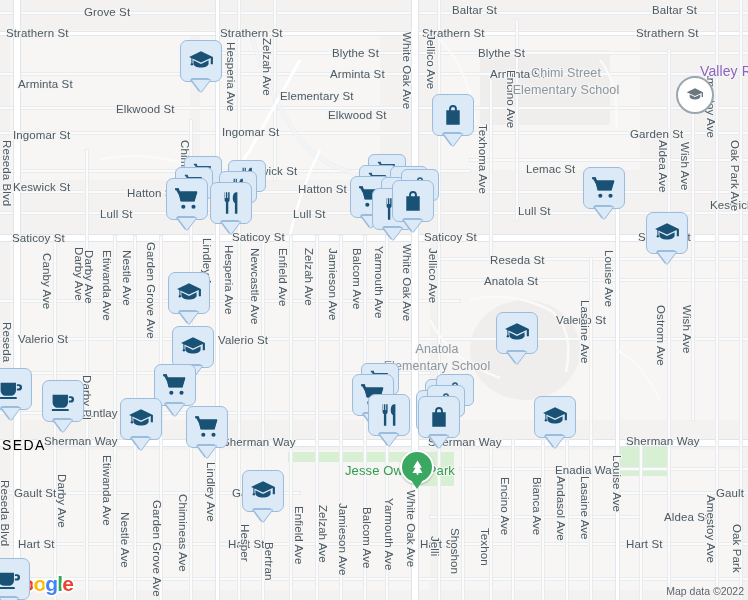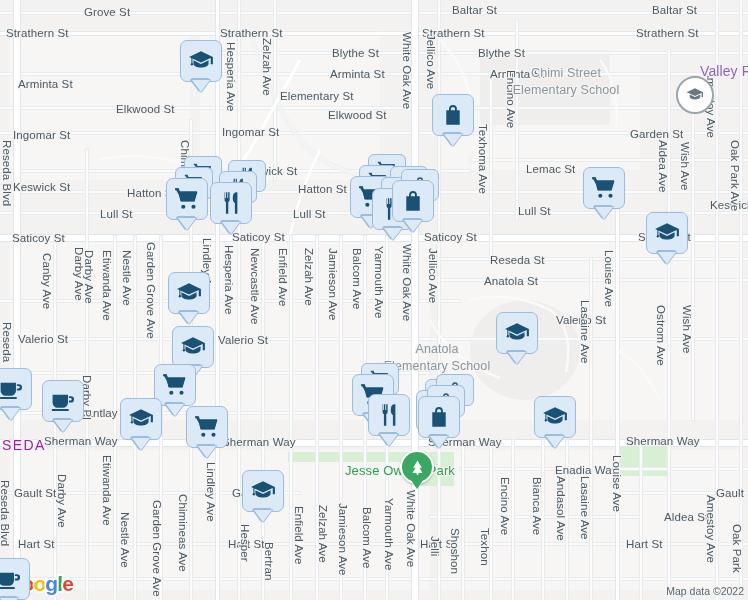--- a/index.html
+++ b/index.html
@@ -33,21 +33,21 @@
        1.4px 0 0 #f5f4f2, -1.4px 0 0 #f5f4f2,
        0 1.4px 0 #f5f4f2, 0 -1.4px 0 #f5f4f2,
        1px 1px 0 #f5f4f2, -1px 1px 0 #f5f4f2,
        1px -1px 0 #f5f4f2, -1px -1px 0 #f5f4f2;
     pointer-events:none;
   }
   .lbl.vert{transform-origin:0 0;transform:rotate(90deg);}
   .lbl.poi{color:#8a96a0;font-size:12.5px;}
   .lbl.park{color:#2f9e52;font-size:13px;}
   .lbl.transit{color:#8b63c4;font-size:14px;}
-  .lbl.neigh{color:#a21caf;font-size:14px;letter-spacing:1.4px;}
+  .lbl.neigh{color:#000000;font-size:14px;letter-spacing:1.4px;}
 
   
   .pin{
     position:absolute;width:42px;height:42px;
     background:#dce9f7;border:1.6px solid #9cbcdd;
     border-radius:7px;
     box-sizing:border-box;
     display:flex;align-items:center;justify-content:center;
   }
   .pin:after{

